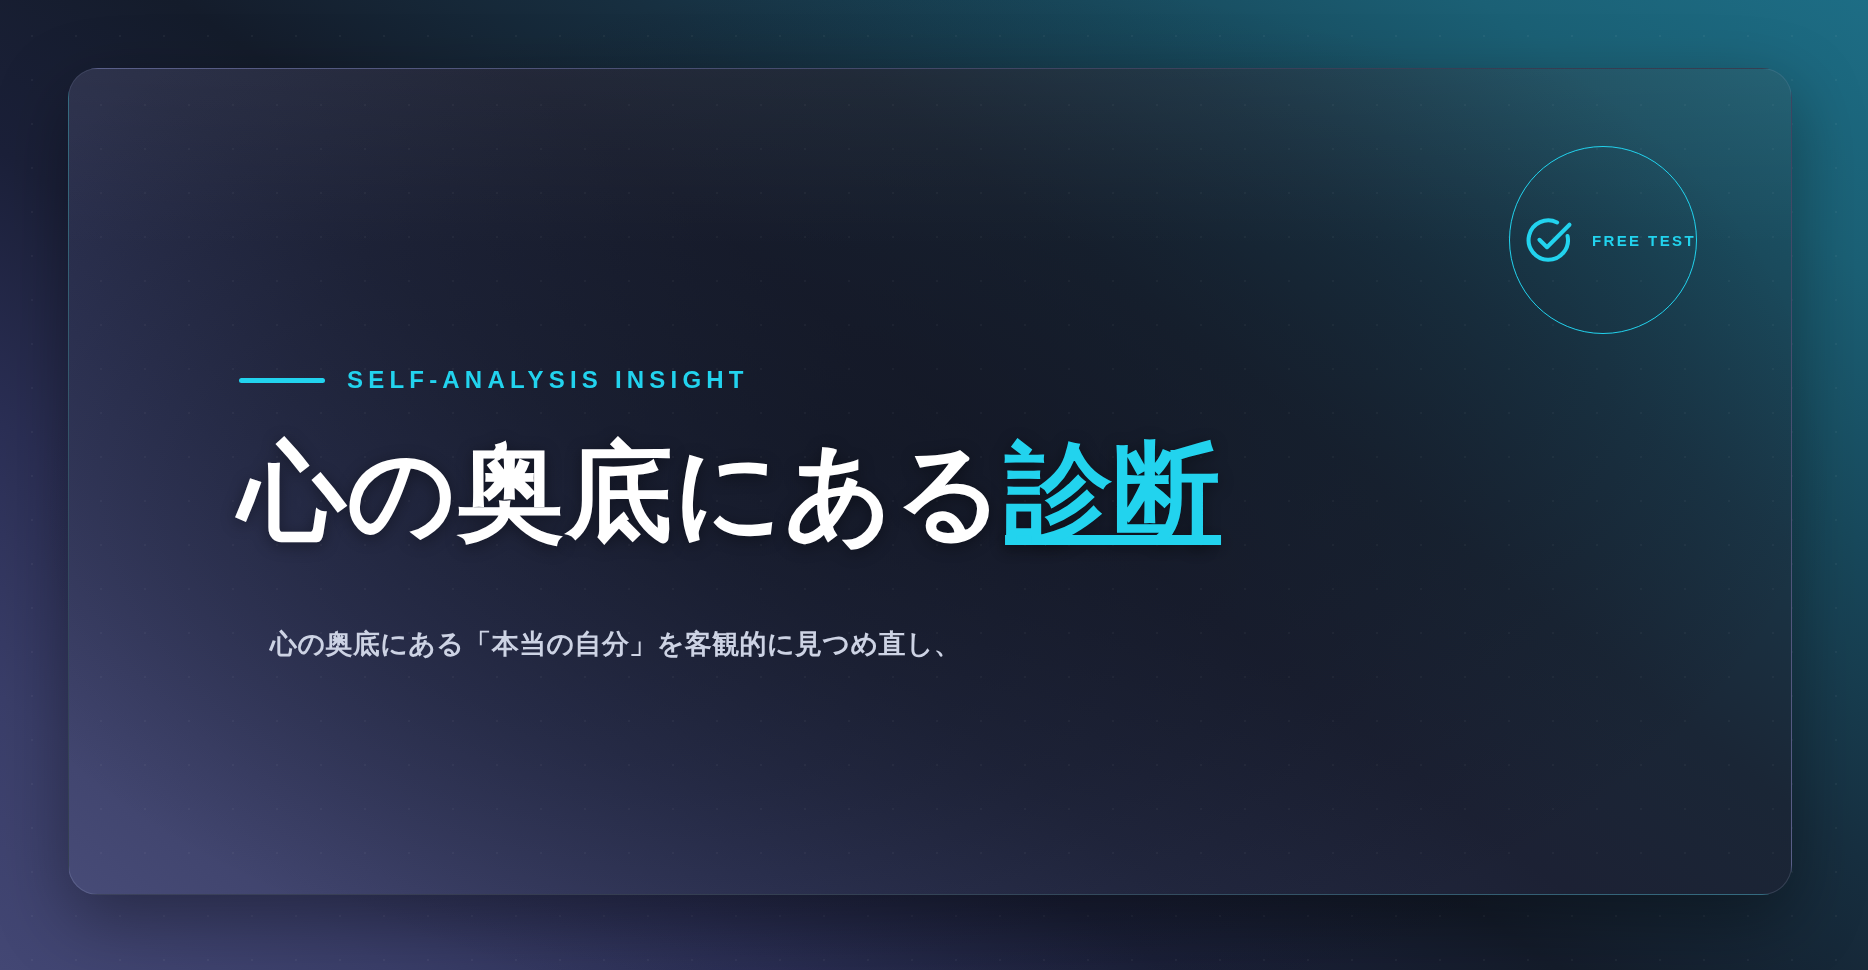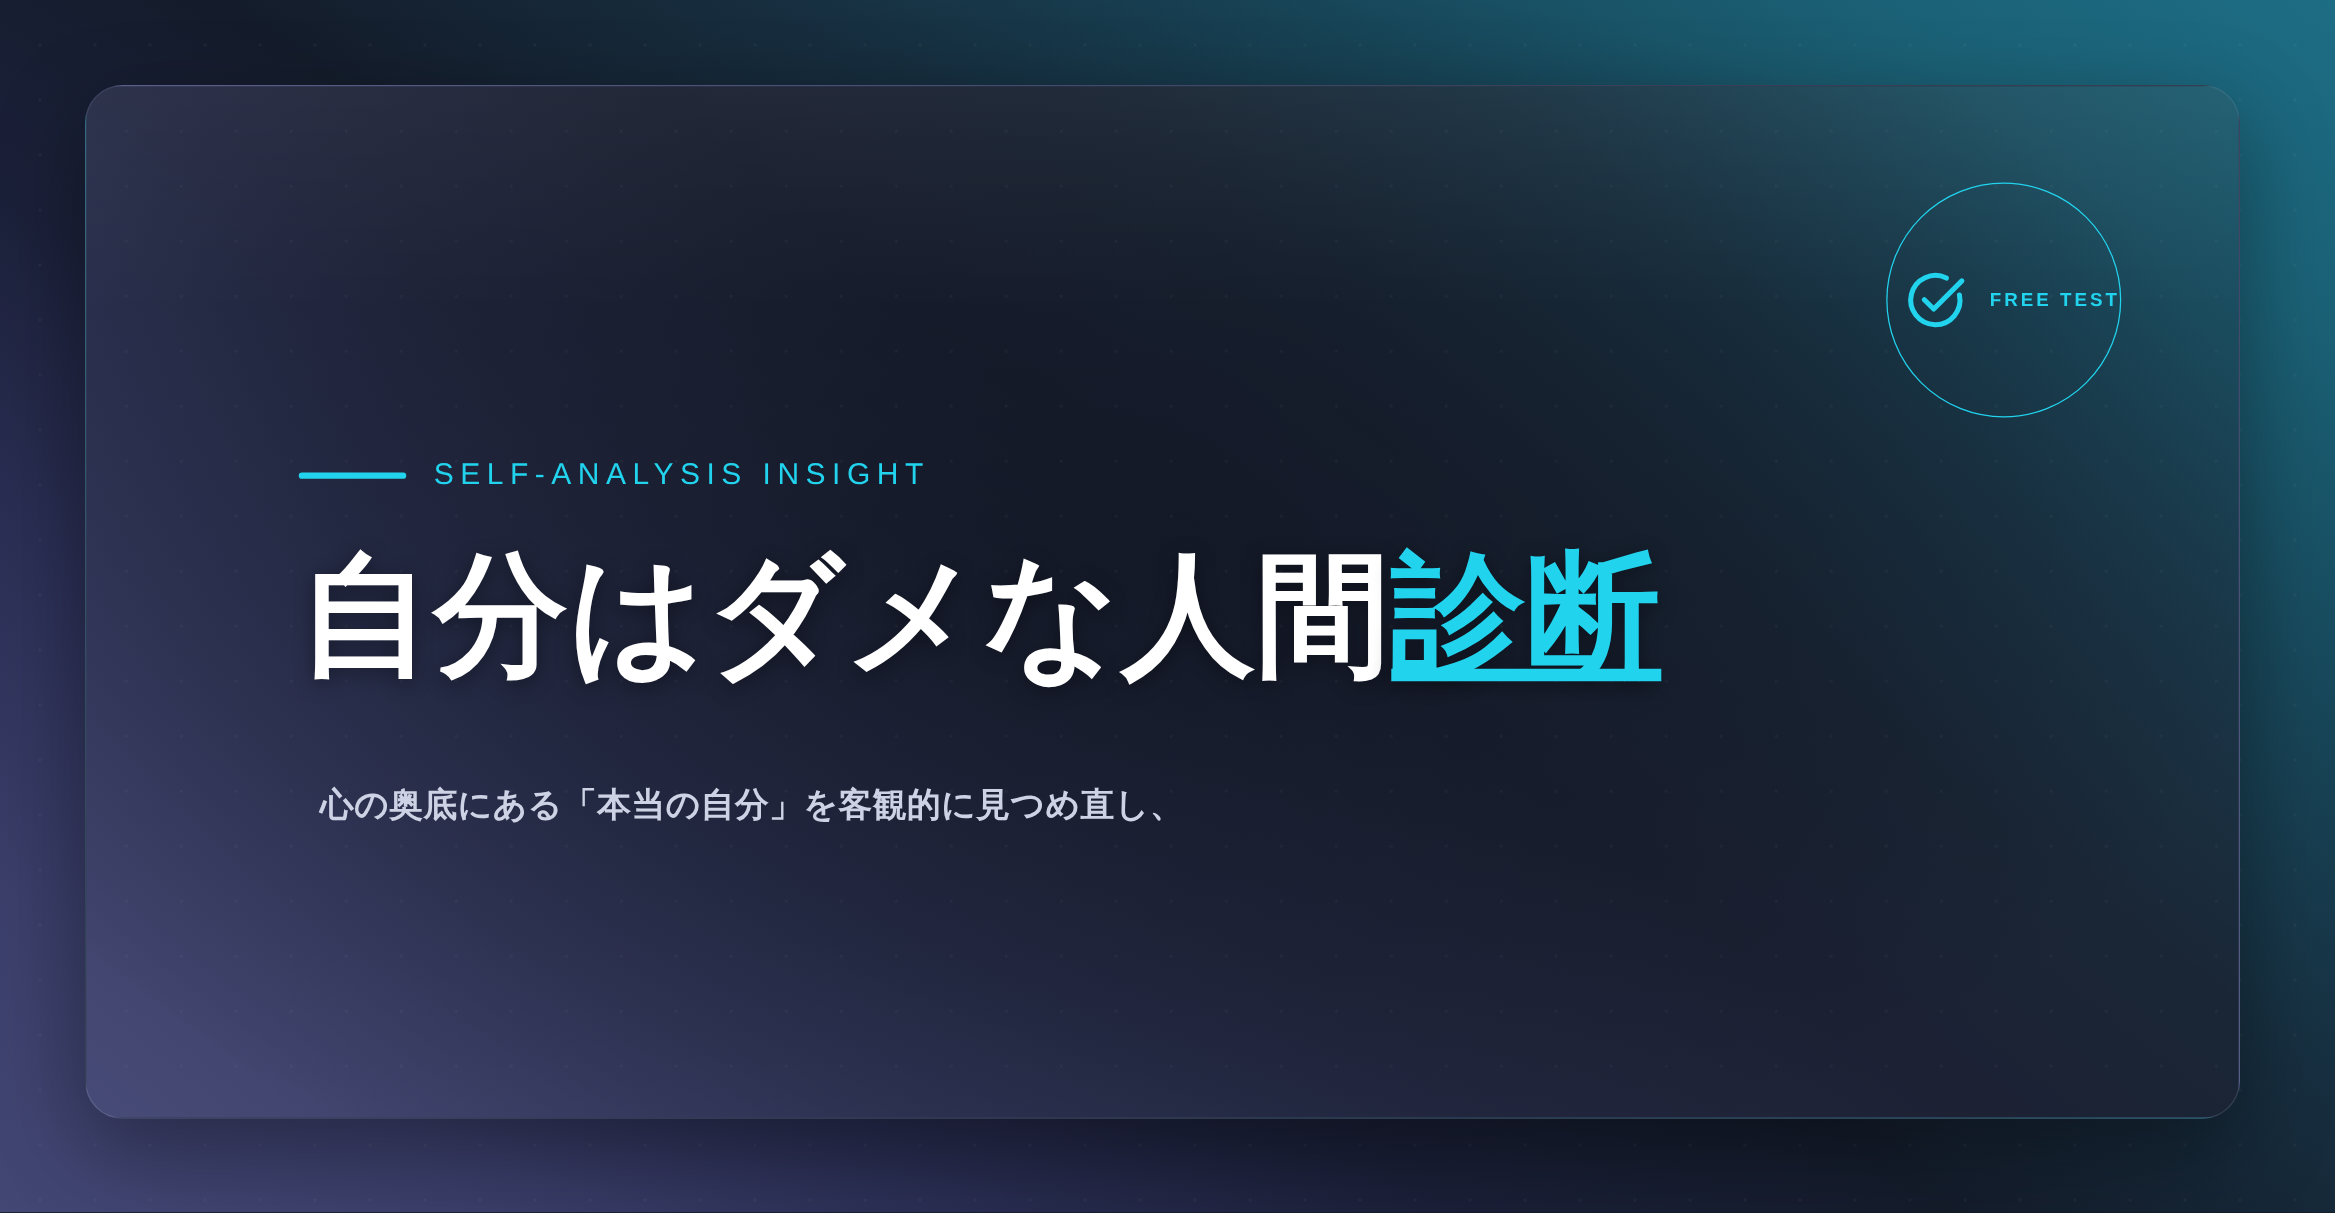--- a/index.html
+++ b/index.html
@@ -110,21 +110,21 @@
   .eyebrow-dash {
     width:86px;
     height:5px;
     border-radius:3px;
     background:#22d3ee;
     flex:none;
   }
   .eyebrow-text {
     color:#22d3ee;
     font-size:24px;
-    font-weight:normal;
+    font-weight:bold;
     letter-spacing:5.2px;
     white-space:nowrap;
   }
 
   
   .headline {
     position:absolute;
     left:66px;
     top:360px;
     font-size:107px;
@@ -133,21 +133,21 @@
     line-height:1.18;
     white-space:nowrap;
     text-shadow:0 3px 16px rgba(0,0,0,.38);
   }
   .headline .hl-main { color:#ffffff; }
   .headline .hl-accent { color:#22d3ee;text-decoration:underline; }
 
   
   .subtitle-wrap {
     position:absolute;
-    left:52px;
+    left:66px;
     top:553px;
     display:flex;
     align-items:flex-end;
     gap:26px;
   }
   .subtitle-bar {
     width:5px;
     border-radius:3px;
     background:#7b80e8;
     flex:none;
@@ -208,21 +208,21 @@
   <div class="card-sheen"></div>
 
   <div class="content">
 
     <div class="eyebrow">
       <span class="eyebrow-dash"></span>
       <span class="eyebrow-text">SELF-ANALYSIS INSIGHT</span>
     </div>
 
     <h1 class="headline">
-      <span class="hl-main">自分はダメな人間</span><span class="hl-accent">診断</span>
+      <span class="hl-main">心の奥底にある</span><span class="hl-accent">診断</span>
     </h1>
 
     <div class="subtitle-wrap">
       <span class="subtitle-bar"></span>
       <div class="subtitle-lines">
         <div class="subtitle-line">心の奥底にある「本当の自分」を客観的に見つめ直し、</div>
       </div>
     </div>
 
   </div>

